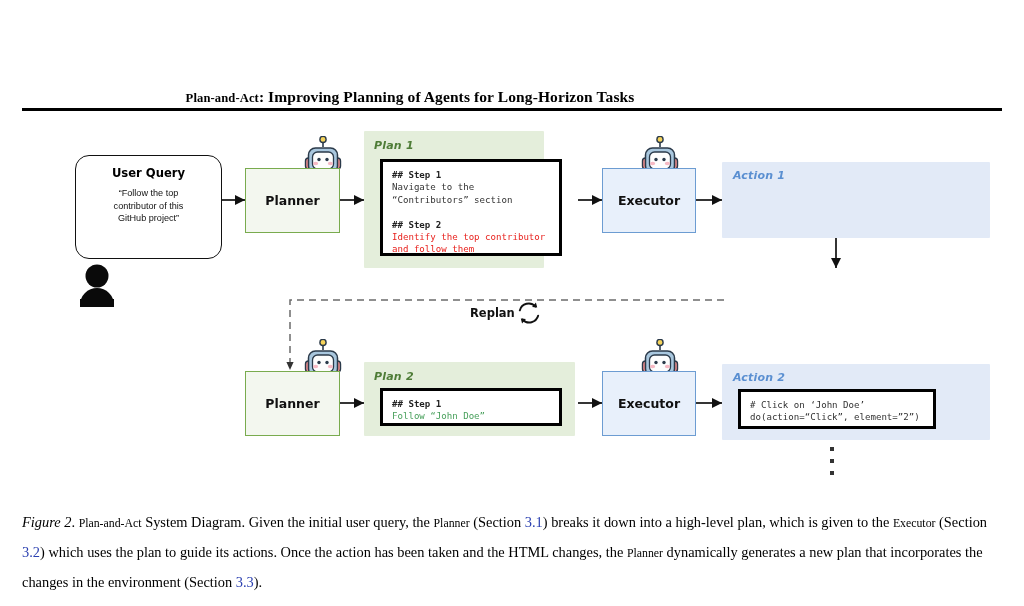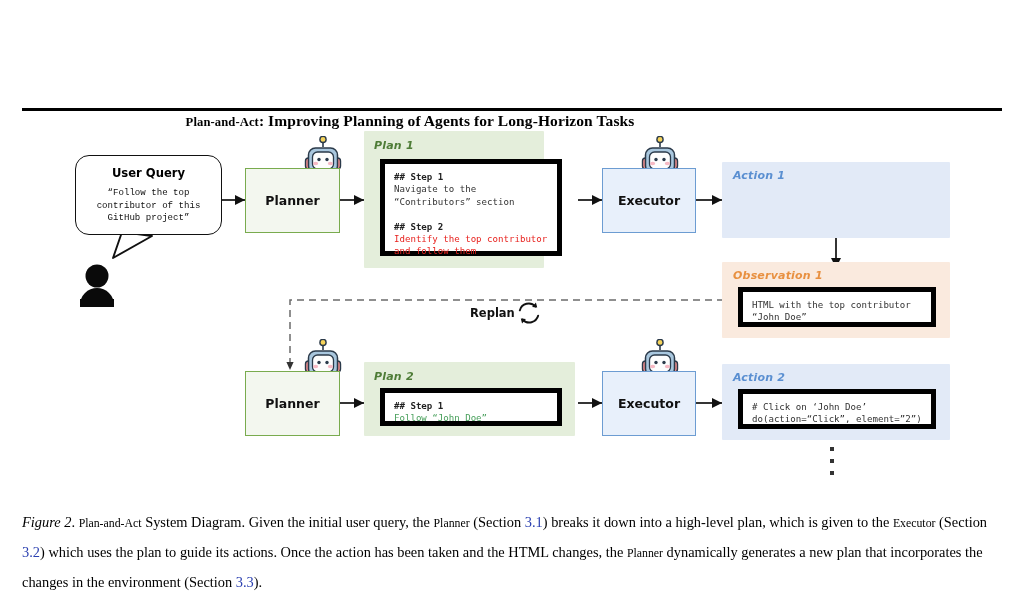--- a/index.html
+++ b/index.html
@@ -7,42 +7,42 @@
     width:1024px;height:606px;background:#ffffff;
     font-family:"Liberation Serif", serif;
     position:relative;overflow:hidden;
   }
   .page{position:absolute;left:0;top:0;width:1024px;height:606px;}
 
   
   .hdr-title{
     position:absolute;left:0;top:88px;width:820px;text-align:center;
     font-family:"Liberation Serif", serif;font-weight:bold;font-size:15.5px;
-    color:#000;letter-spacing:.1px;white-space:nowrap;margin-top:24px;
+    color:#000;letter-spacing:.1px;white-space:nowrap;
   }
   .sc{font-size:12.6px;}
   .hdr-rule{position:absolute;left:22px;top:108px;width:980px;height:0;
     border-top:2.2px solid #000;border-bottom:1px solid #000;}
 
   
   .panel{position:absolute;border-radius:1px;}
   .panel-green{background:#e4eedb;}
-  .panel-blue{background:#e2eaf7;}
+  .panel-blue{background:#e2eaf7;padding-left:40px;}
   .panel-orange{background:#faeade;}
 
   .panel-label{
     position:absolute;font-family:"DejaVu Sans", sans-serif;
     font-weight:bold;font-style:italic;font-size:11px;letter-spacing:.2px;
   }
   .lbl-green{color:#4e7c37;}
   .lbl-blue{color:#5a8fd1;}
   .lbl-orange{color:#e89040;}
 
   .codebox{
-    position:absolute;background:#ffffff;border:5px solid #000000;
+    position:absolute;background:#ffffff;border:3px solid #000000;
     font-family:"DejaVu Sans Mono", monospace;font-size:9.1px;line-height:12.4px;
     color:#333;padding:7px 9px;box-sizing:border-box;white-space:pre;
   }
   .codebox b{font-weight:bold;color:#222;}
   .c-red{color:#e8231f;}
   .c-green{color:#49a05c;}
 
   
   .agentbox{
     position:absolute;box-sizing:border-box;
@@ -55,21 +55,21 @@
   
   .bubble{
     position:absolute;background:#fff;border:1.9px solid #111;border-radius:14px;
     box-sizing:border-box;text-align:center;
   }
   .bubble-title{
     font-family:"DejaVu Sans", sans-serif;font-weight:bold;font-size:11.6px;color:#000;
     margin-top:10px;
   }
   .bubble-body{
-    font-family:Liberation Mono, monospace;font-size:9.1px;line-height:12.6px;
+    font-family:Liberation Sans, sans-serif;font-size:9.1px;line-height:12.6px;
     color:#111;margin-top:7px;white-space:pre;
   }
 
   .replan-label{
     position:absolute;font-family:"DejaVu Sans", sans-serif;font-weight:bold;
     font-size:11.5px;color:#111;
   }
 
   
   .caption{
@@ -129,21 +129,21 @@
       <path d="M-6.9,10.5 L-8.2,5.4 L-3.1,6.0 Z" fill="#111"></path>
     </g>
 
     <g transform="translate(97,285)">
       <circle cx="0" cy="-9" r="11.5" fill="#0a0a0a"></circle>
       <path d="M-17,20 a17,17 0 0 1 34,0 z" fill="#0a0a0a"></path>
       <rect x="-17" y="14" width="34" height="8" fill="#0a0a0a"></rect>
     </g>
   </svg>
 
-  <div class="bubble" style="left:75px;top:155px;width:147px;height:80px;">
+  <div class="bubble" style="left:75px;top:155px;width:147px;height:104px;">
     <div class="bubble-title">User Query</div>
     <div class="bubble-body">“Follow the top
 contributor of this
 GitHub project”</div>
   </div>
 
   <div class="rb" style="left:300px;top:136px;width:46px;height:52px;">
     <svg viewBox="0 0 46 52" width="46" height="52">
       <line x1="23" y1="11" x2="23" y2="5" stroke="#2b3a4a" stroke-width="1.6"></line>
       <circle cx="23" cy="3.4" r="3.1" fill="#f5d35a" stroke="#2b3a4a" stroke-width="1.4"></circle>
@@ -193,25 +193,20 @@
     </svg>
   </div>
   <div class="agentbox agent-executor" style="left:602px;top:168px;width:94px;height:65px;">
     <span>Executor</span>
   </div>
 
   <div class="panel panel-blue" style="left:722px;top:162px;width:228px;height:76px;">
     <div class="panel-label lbl-blue" style="left:11px;top:7px;">Action 1</div>
   </div>
 
-  <div class="panel panel-orange" style="left:722px;top:262px;width:228px;height:76px;">
-    <div class="panel-label lbl-orange" style="left:11px;top:7px;">Observation 1</div>
-    <div class="codebox" style="left:16px;top:25px;width:198px;height:40px;"><span>HTML with the top contributor</span>
-<span>“John Doe”</span></div>
-  </div>
 
   <div class="replan-label" style="left:470px;top:306px;">Replan</div>
 
   <div class="rb" style="left:300px;top:339px;width:46px;height:52px;">
     <svg viewBox="0 0 46 52" width="46" height="52">
       <line x1="23" y1="11" x2="23" y2="5" stroke="#2b3a4a" stroke-width="1.6"></line>
       <circle cx="23" cy="3.4" r="3.1" fill="#f5d35a" stroke="#2b3a4a" stroke-width="1.4"></circle>
       <rect x="5.5" y="22" width="6.5" height="11" rx="3" fill="#ef8e8e" stroke="#2b3a4a" stroke-width="1.4"></rect>
       <rect x="34" y="22" width="6.5" height="11" rx="3" fill="#ef8e8e" stroke="#2b3a4a" stroke-width="1.4"></rect>
       <rect x="8.5" y="12" width="29" height="25" rx="7" fill="#a9c7de" stroke="#2b3a4a" stroke-width="1.5"></rect>

